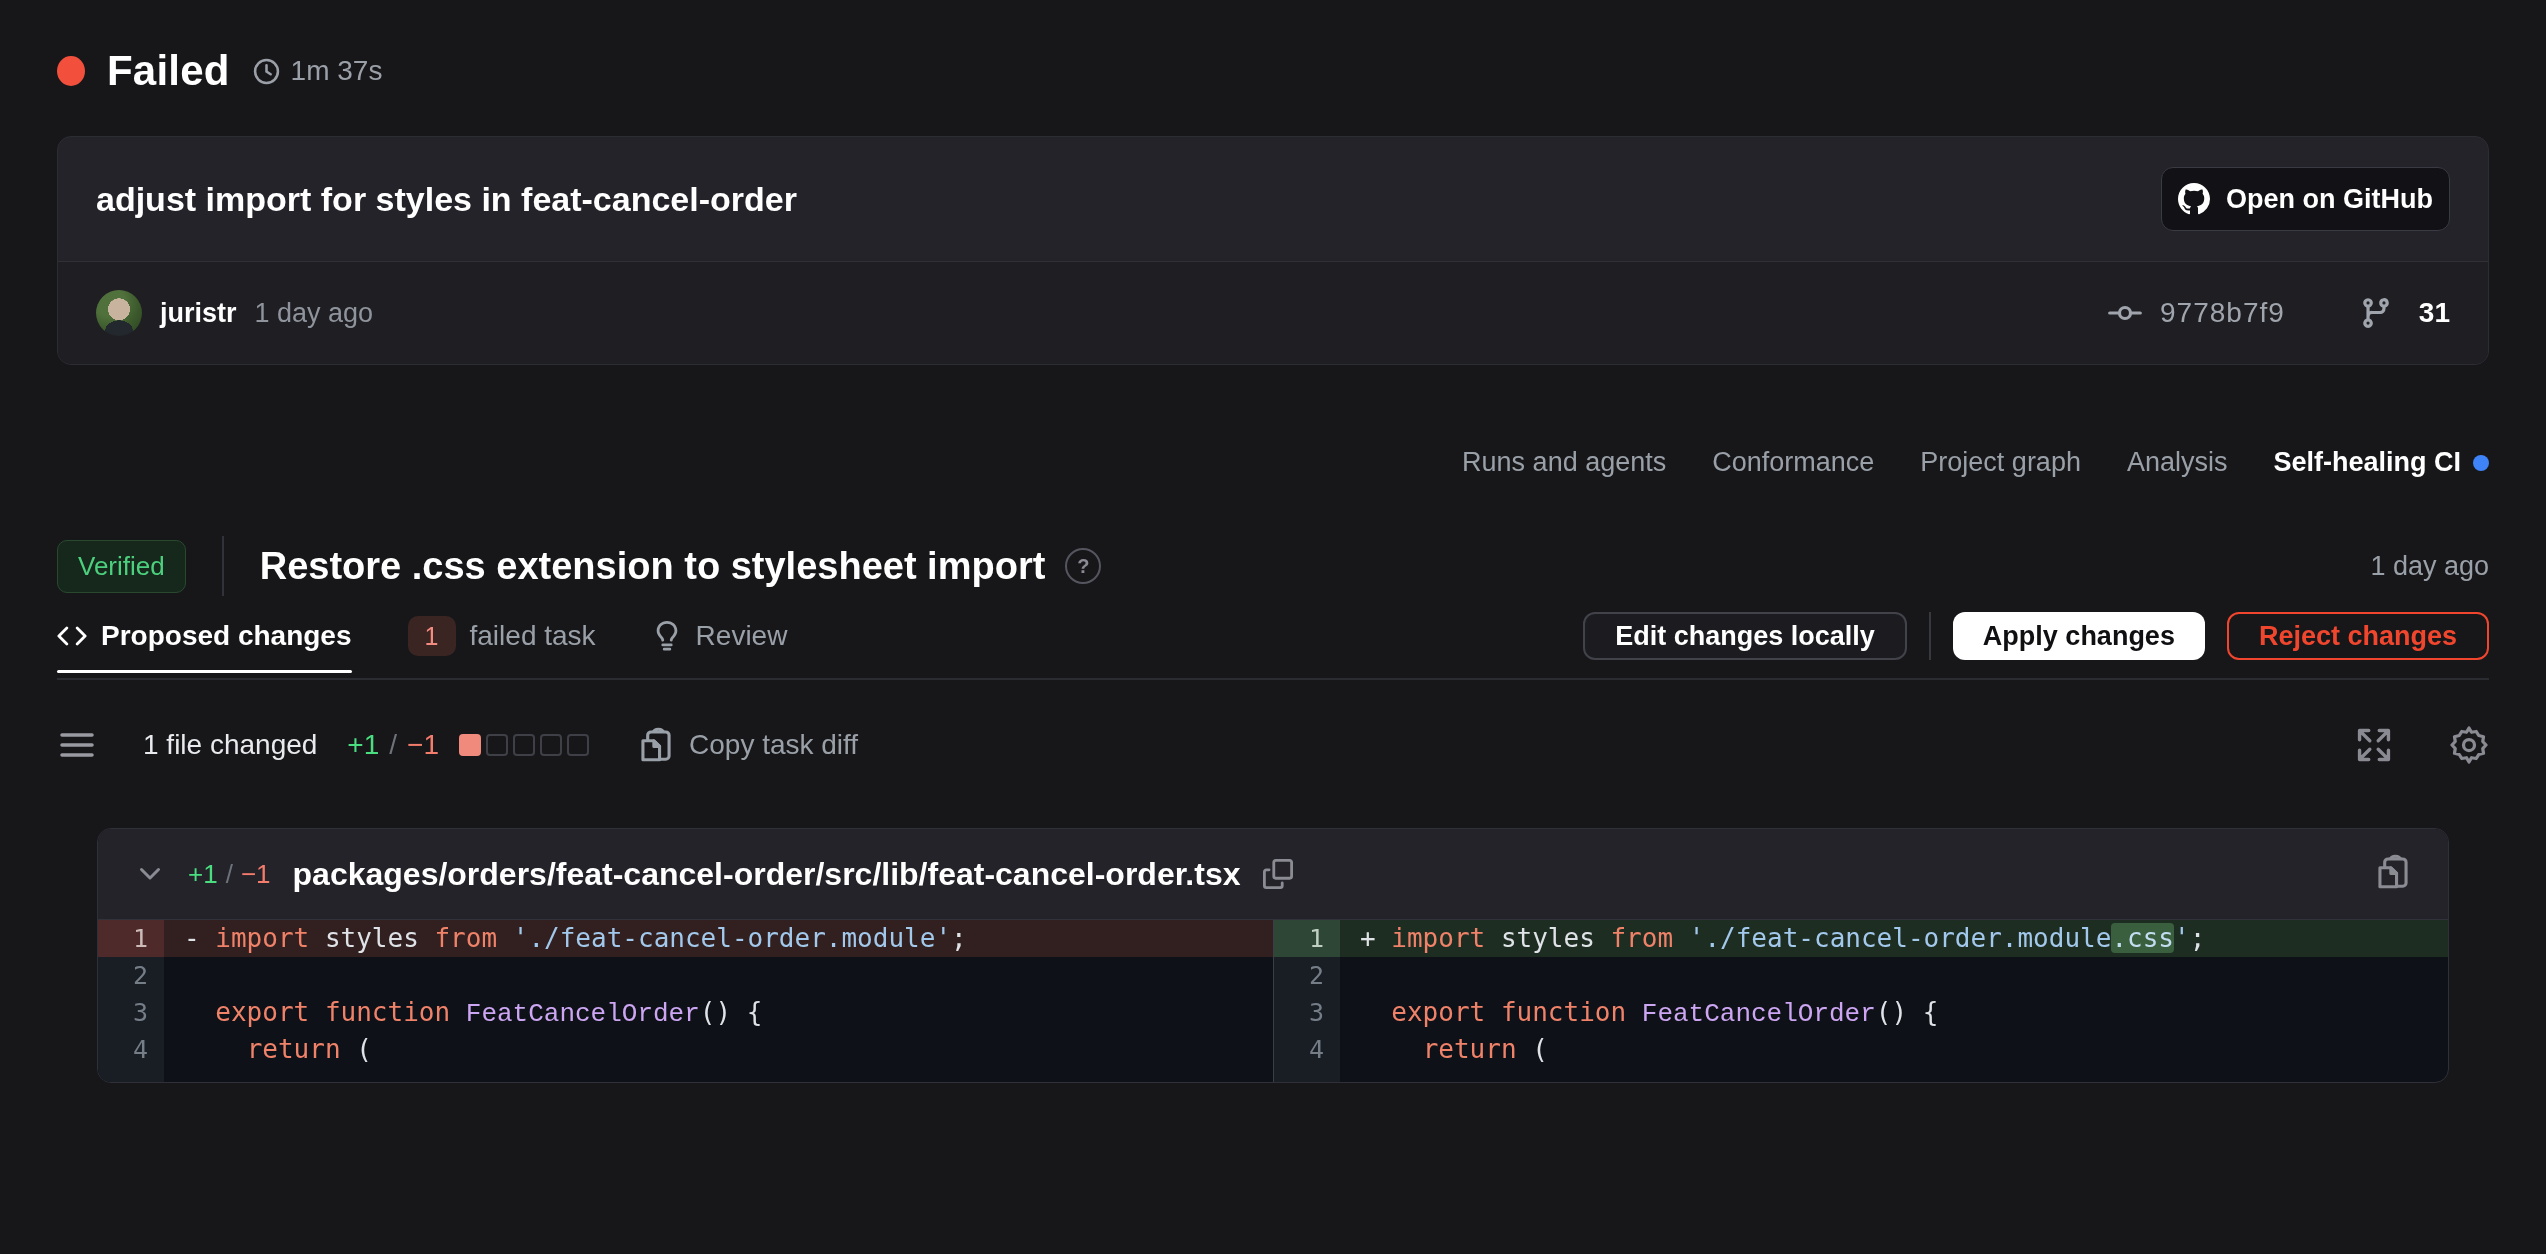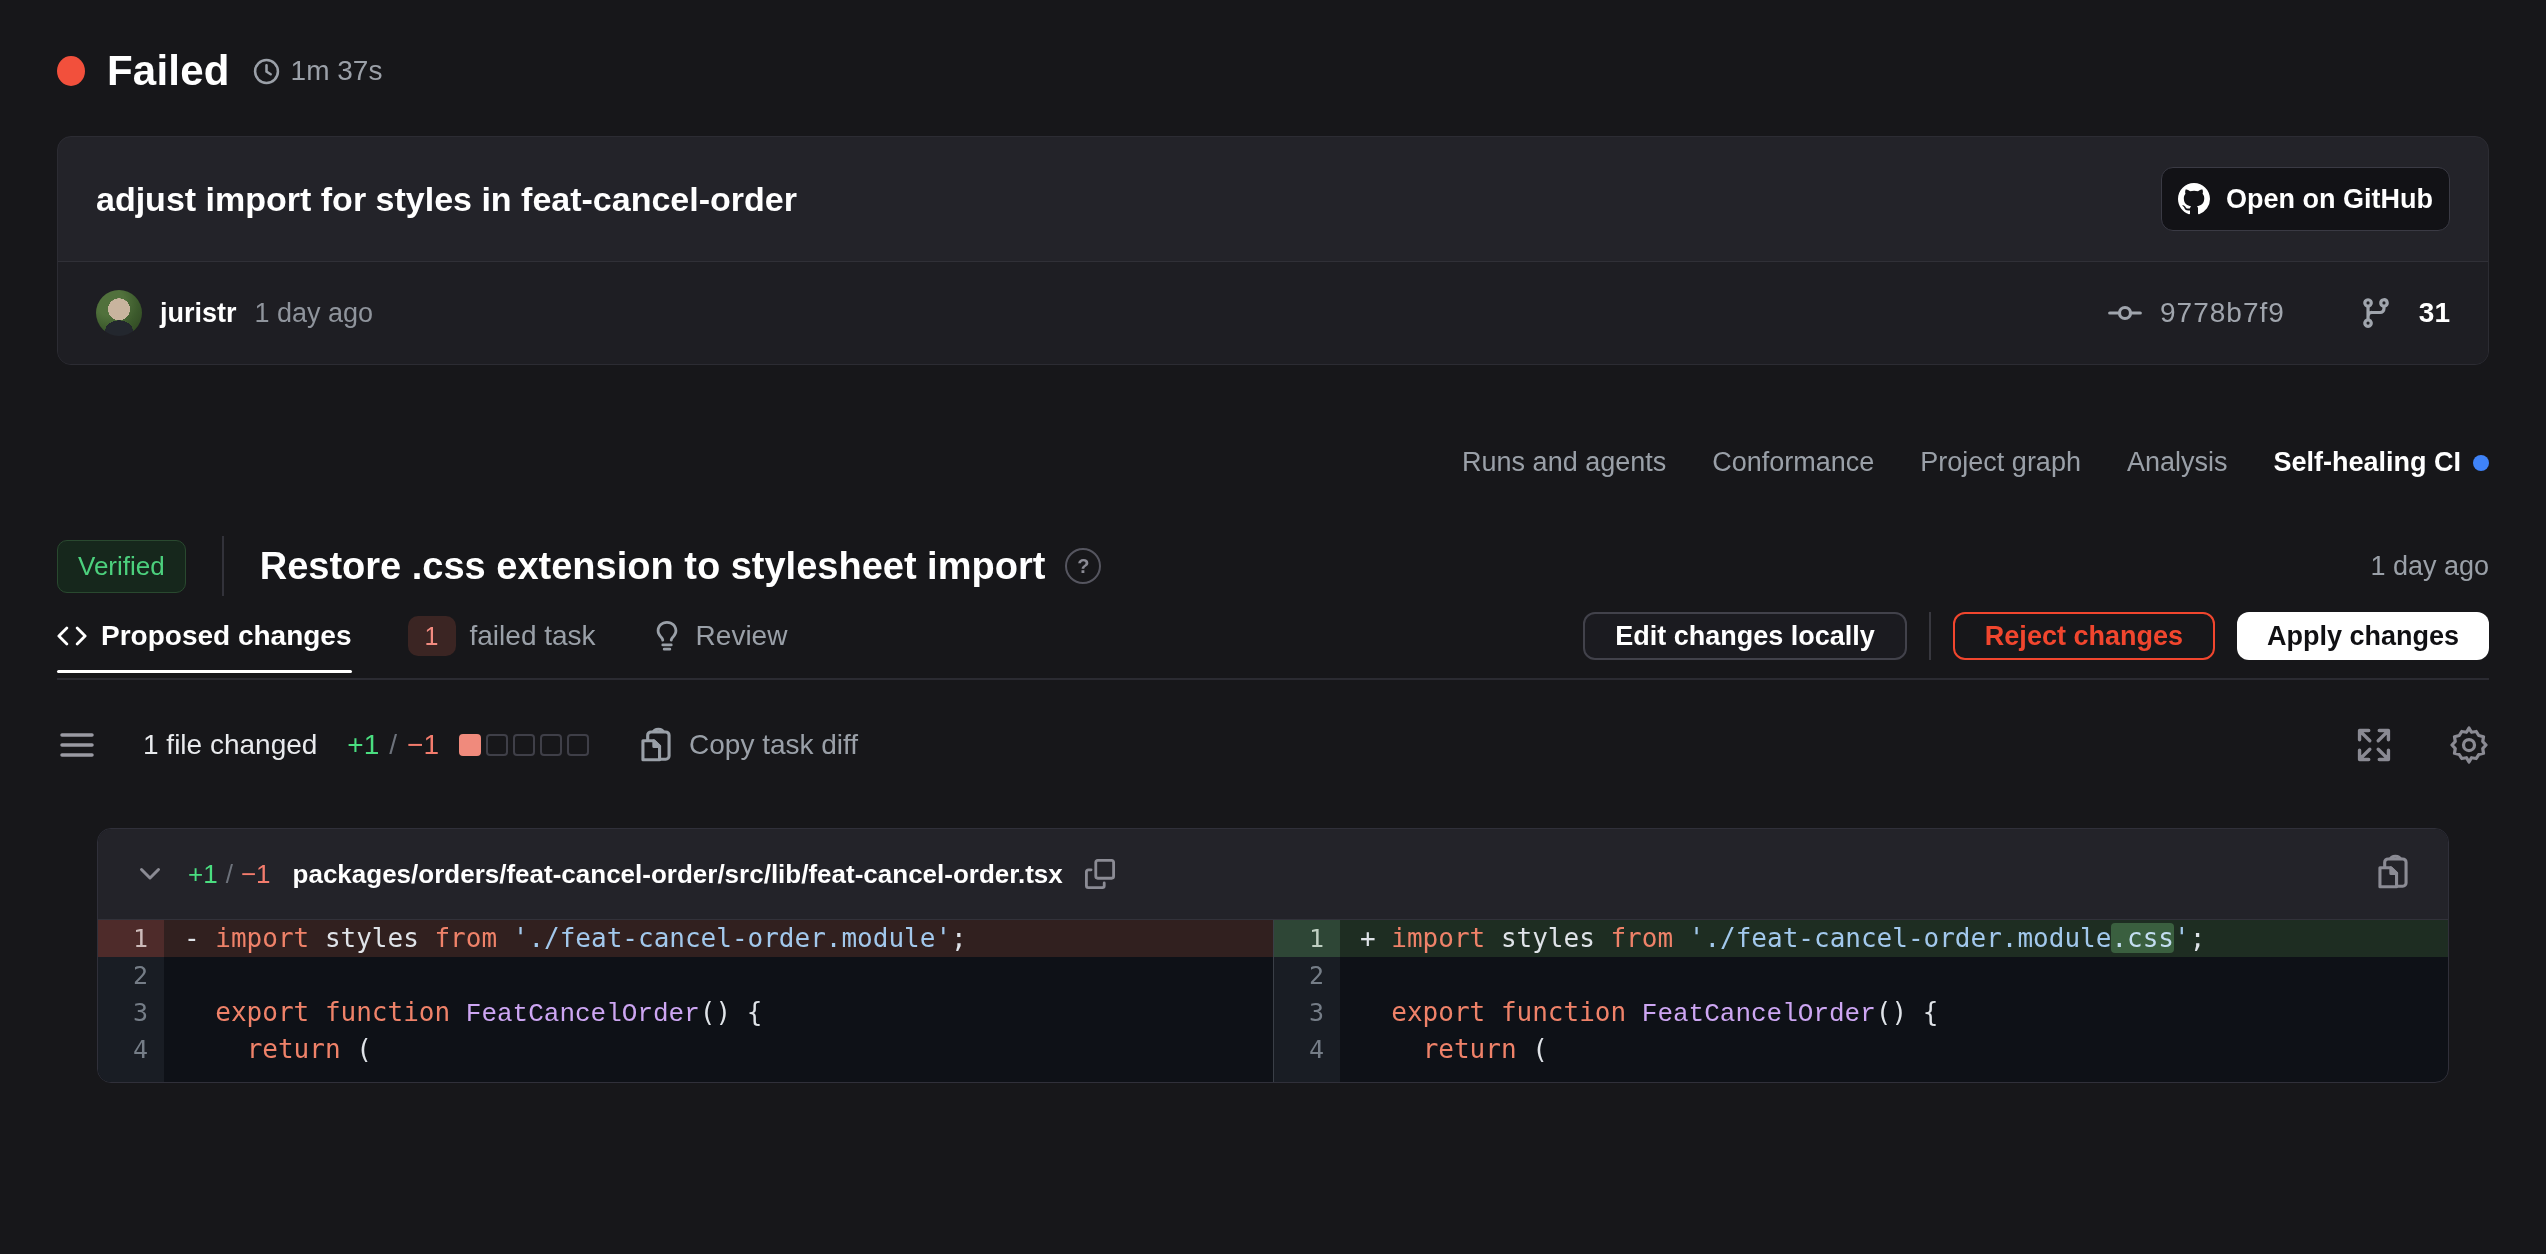--- a/index.html
+++ b/index.html
@@ -72,21 +72,21 @@
   .plus{color:#4ade80;} .slash{color:#6d727b;} .minus{color:#f47c6d;}
   .squares{display:inline-flex;gap:5px;margin-left:20px;}
   .sq{width:22px;height:22px;border-radius:4px;border:2px solid #3f3f48;box-sizing:border-box;}
   .sq.filled{background:#f08a7c;border-color:#f08a7c;}
   .copy-diff{margin-left:42px;display:inline-flex;align-items:center;gap:14px;color:#9aa0a8;font-size:28px;cursor:pointer;background:none;border:none;font-family:inherit;}
   .toolbar-right{margin-left:auto;display:flex;align-items:center;gap:54px;}
   
   .diff-card{margin:62px 40px 0;border:1px solid #30303a;border-radius:14px;overflow:hidden;background:#0e1117;}
   .file-header{background:#232329;height:90px;display:flex;align-items:center;padding:0 36px;gap:22px;border-bottom:1px solid #32323a;}
   .file-pm{font-size:26px;display:inline-flex;gap:8px;}
-  .file-path{font-size:26px;font-weight:700;color:#fff;text-align:center;}
+  .file-path{font-size:32px;font-weight:700;color:#fff;text-align:center;}
   .code-grid{display:grid;grid-template-columns:1fr 1fr;}
   .pane{font-family:"DejaVu Sans Mono", monospace;font-size:26px;}
   .pane-right{border-left:1px solid #3a3f47;}
   .crow{display:flex;height:37px;line-height:37px;}
   .crow.filler{height:14px;}
   .ln{width:66px;flex:0 0 66px;text-align:right;padding-right:16px;box-sizing:border-box;
     background:#191d24;color:#757d87;font-size:25px;}
   .cd{flex:1;white-space:pre;padding-left:20px;color:#dfe3e8;}
   .row-del .ln{background:#4e2b2a;color:#cdbbba;}
   .row-del .cd{background:#31201f;}
@@ -173,22 +173,22 @@
       <span class="tab">
         <svg width="30" height="30" viewBox="0 0 16 16" fill="#9aa0a8">
           <path d="M8 1.5c-2.363 0-4 1.69-4 3.75 0 .984.424 1.625.984 2.304l.214.253c.223.264.47.556.673.848.284.411.537.896.621 1.49a.75.75 0 0 1-1.484.211c-.04-.282-.163-.547-.37-.847a8.456 8.456 0 0 0-.542-.68c-.084-.1-.173-.205-.268-.32C3.201 7.75 2.5 6.766 2.5 5.25 2.5 2.31 4.863 0 8 0s5.5 2.31 5.5 5.25c0 1.516-.701 2.5-1.328 3.259-.095.115-.184.22-.268.319-.207.245-.383.453-.541.681-.208.3-.33.565-.37.847a.751.751 0 0 1-1.485-.212c.084-.593.337-1.078.621-1.489.203-.292.45-.584.673-.848.075-.088.147-.173.213-.253.561-.679.985-1.32.985-2.304 0-2.06-1.637-3.75-4-3.75ZM5.75 12h4.5a.75.75 0 0 1 0 1.5h-4.5a.75.75 0 0 1 0-1.5Zm.75 2.25h3a.75.75 0 0 1 0 1.5h-3a.75.75 0 0 1 0-1.5Z"></path>
         </svg>
         <span>Review</span>
       </span>
     </div>
     <div class="actions">
       <button class="btn btn-edit">Edit changes locally</button>
       <span class="btn-divider"></span>
+      <button class="btn btn-apply">Apply changes</button>
       <button class="btn btn-reject">Reject changes</button>
-      <button class="btn btn-apply">Apply changes</button>
     </div>
   </div>
 
   <div class="diff-toolbar">
     <button class="icon-btn">
       <svg width="40" height="40" viewBox="0 0 16 16" fill="none" stroke="#9a9aa3" stroke-width="1.4" stroke-linecap="round">
         <path d="M2 4h12M2 8h12M2 12h12"></path>
       </svg>
     </button>
     <span class="files-changed">1 file changed</span>

